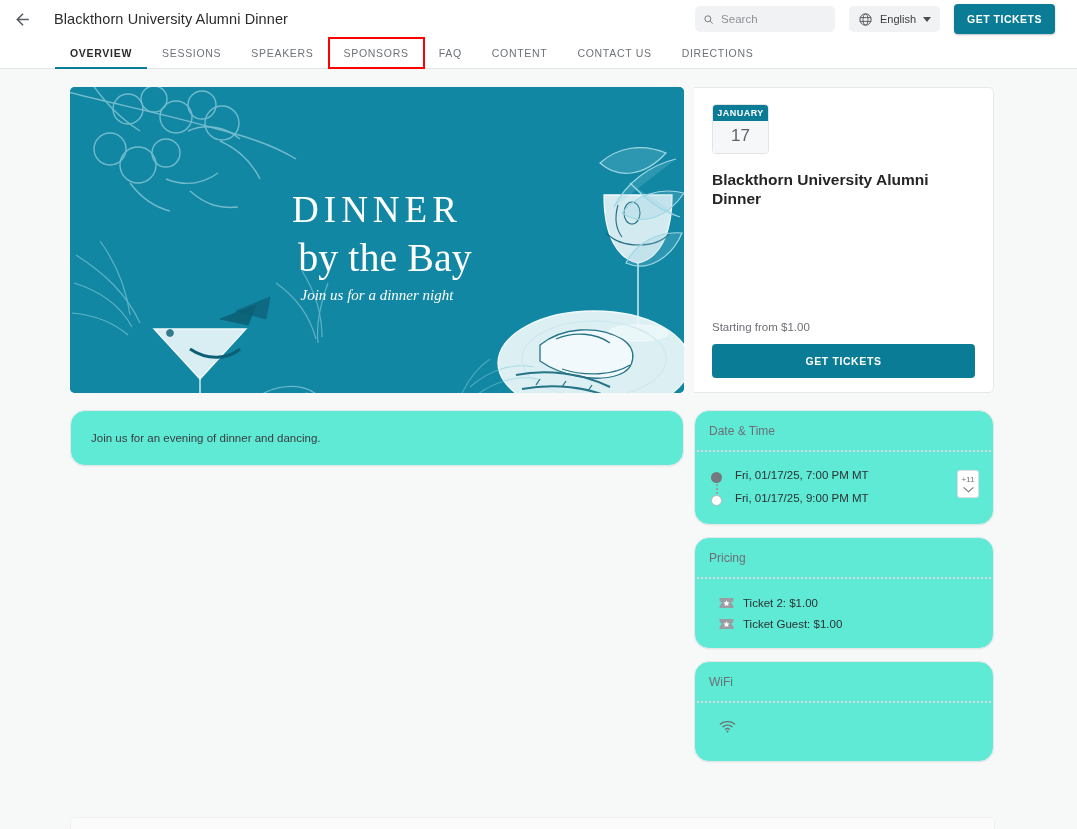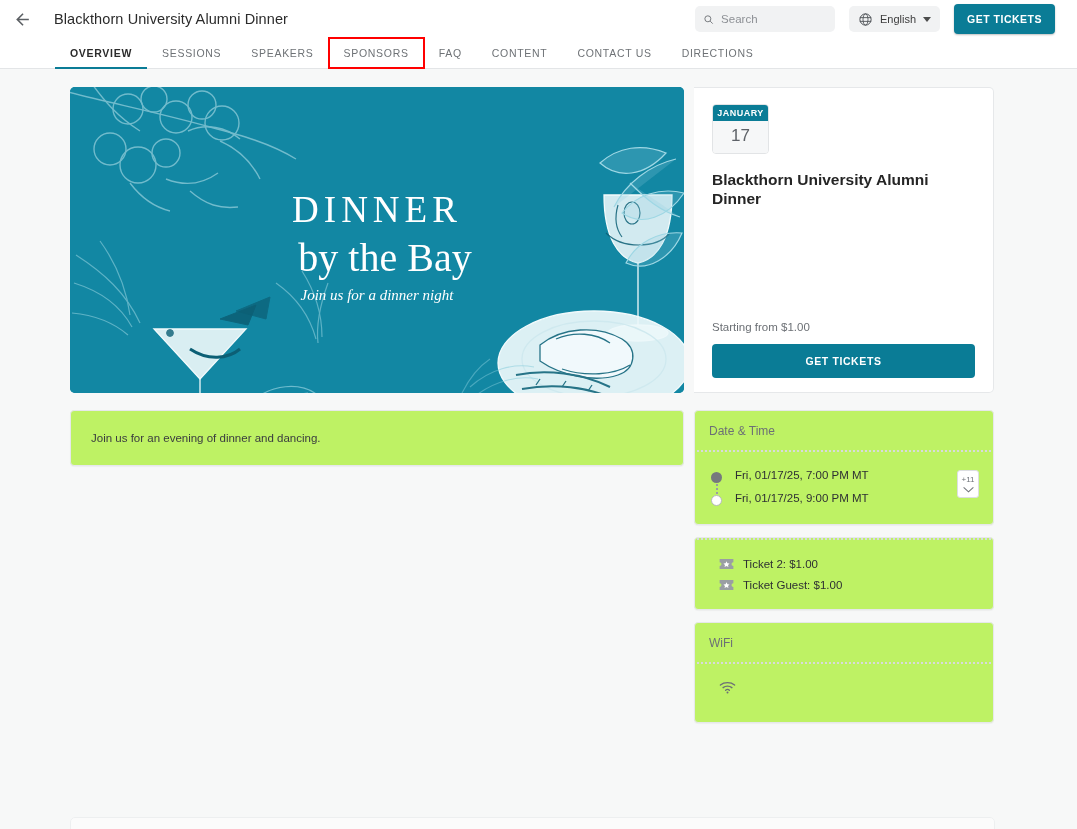--- a/index.html
+++ b/index.html
@@ -116,23 +116,23 @@
   .content {
     padding: 18px 82px 0 70px;
     display: flex;
     gap: 10px;
     align-items: flex-start;
   }
   .col-left  { width: 614px; flex: none; }
   .col-right { width: 300px; flex: none; }
 
   .card {
-    background: #bef264;
+    background: #5eead4;
     border: 1px solid #e6e8ea;
-    border-radius: 4px;
+    border-radius: 15px;
     box-shadow: 0 1px 1px rgba(0,0,0,.04);
   }
 
   
   .hero-wrap {
     position: relative;
     display: flex;
     border-radius: 5px;
     overflow: hidden;
   }
@@ -515,20 +515,21 @@
               <span class="stepper-label">+11</span>
               <svg width="11" height="8" viewBox="0 0 24 14">
                 <path d="M2 2 L12 11 L22 2" fill="none" stroke="#70747a" stroke-width="2.4" stroke-linecap="round"></path>
               </svg>
             </div>
           </div>
         </div>
       </div>
 
       <div class="card info-card">
+        <div class="info-head">Pricing</div>
         <div class="dotted"></div>
         <div class="info-body" style="padding-left:24px;">
           <div class="price-row">
             <svg width="15" height="12" viewBox="0 0 24 18">
               <path d="M1 1h22v5a3 3 0 000 6v5H1v-5a3 3 0 000-6z" fill="#9a9ea3"></path>
               <path d="M12 4.6l1.5 3.2 3.4.4-2.5 2.3.7 3.3-3.1-1.7-3.1 1.7.7-3.3-2.5-2.3 3.4-.4z" fill="#fff"></path>
             </svg>
             <span>Ticket 2: $1.00</span>
           </div>
           <div class="price-row">

